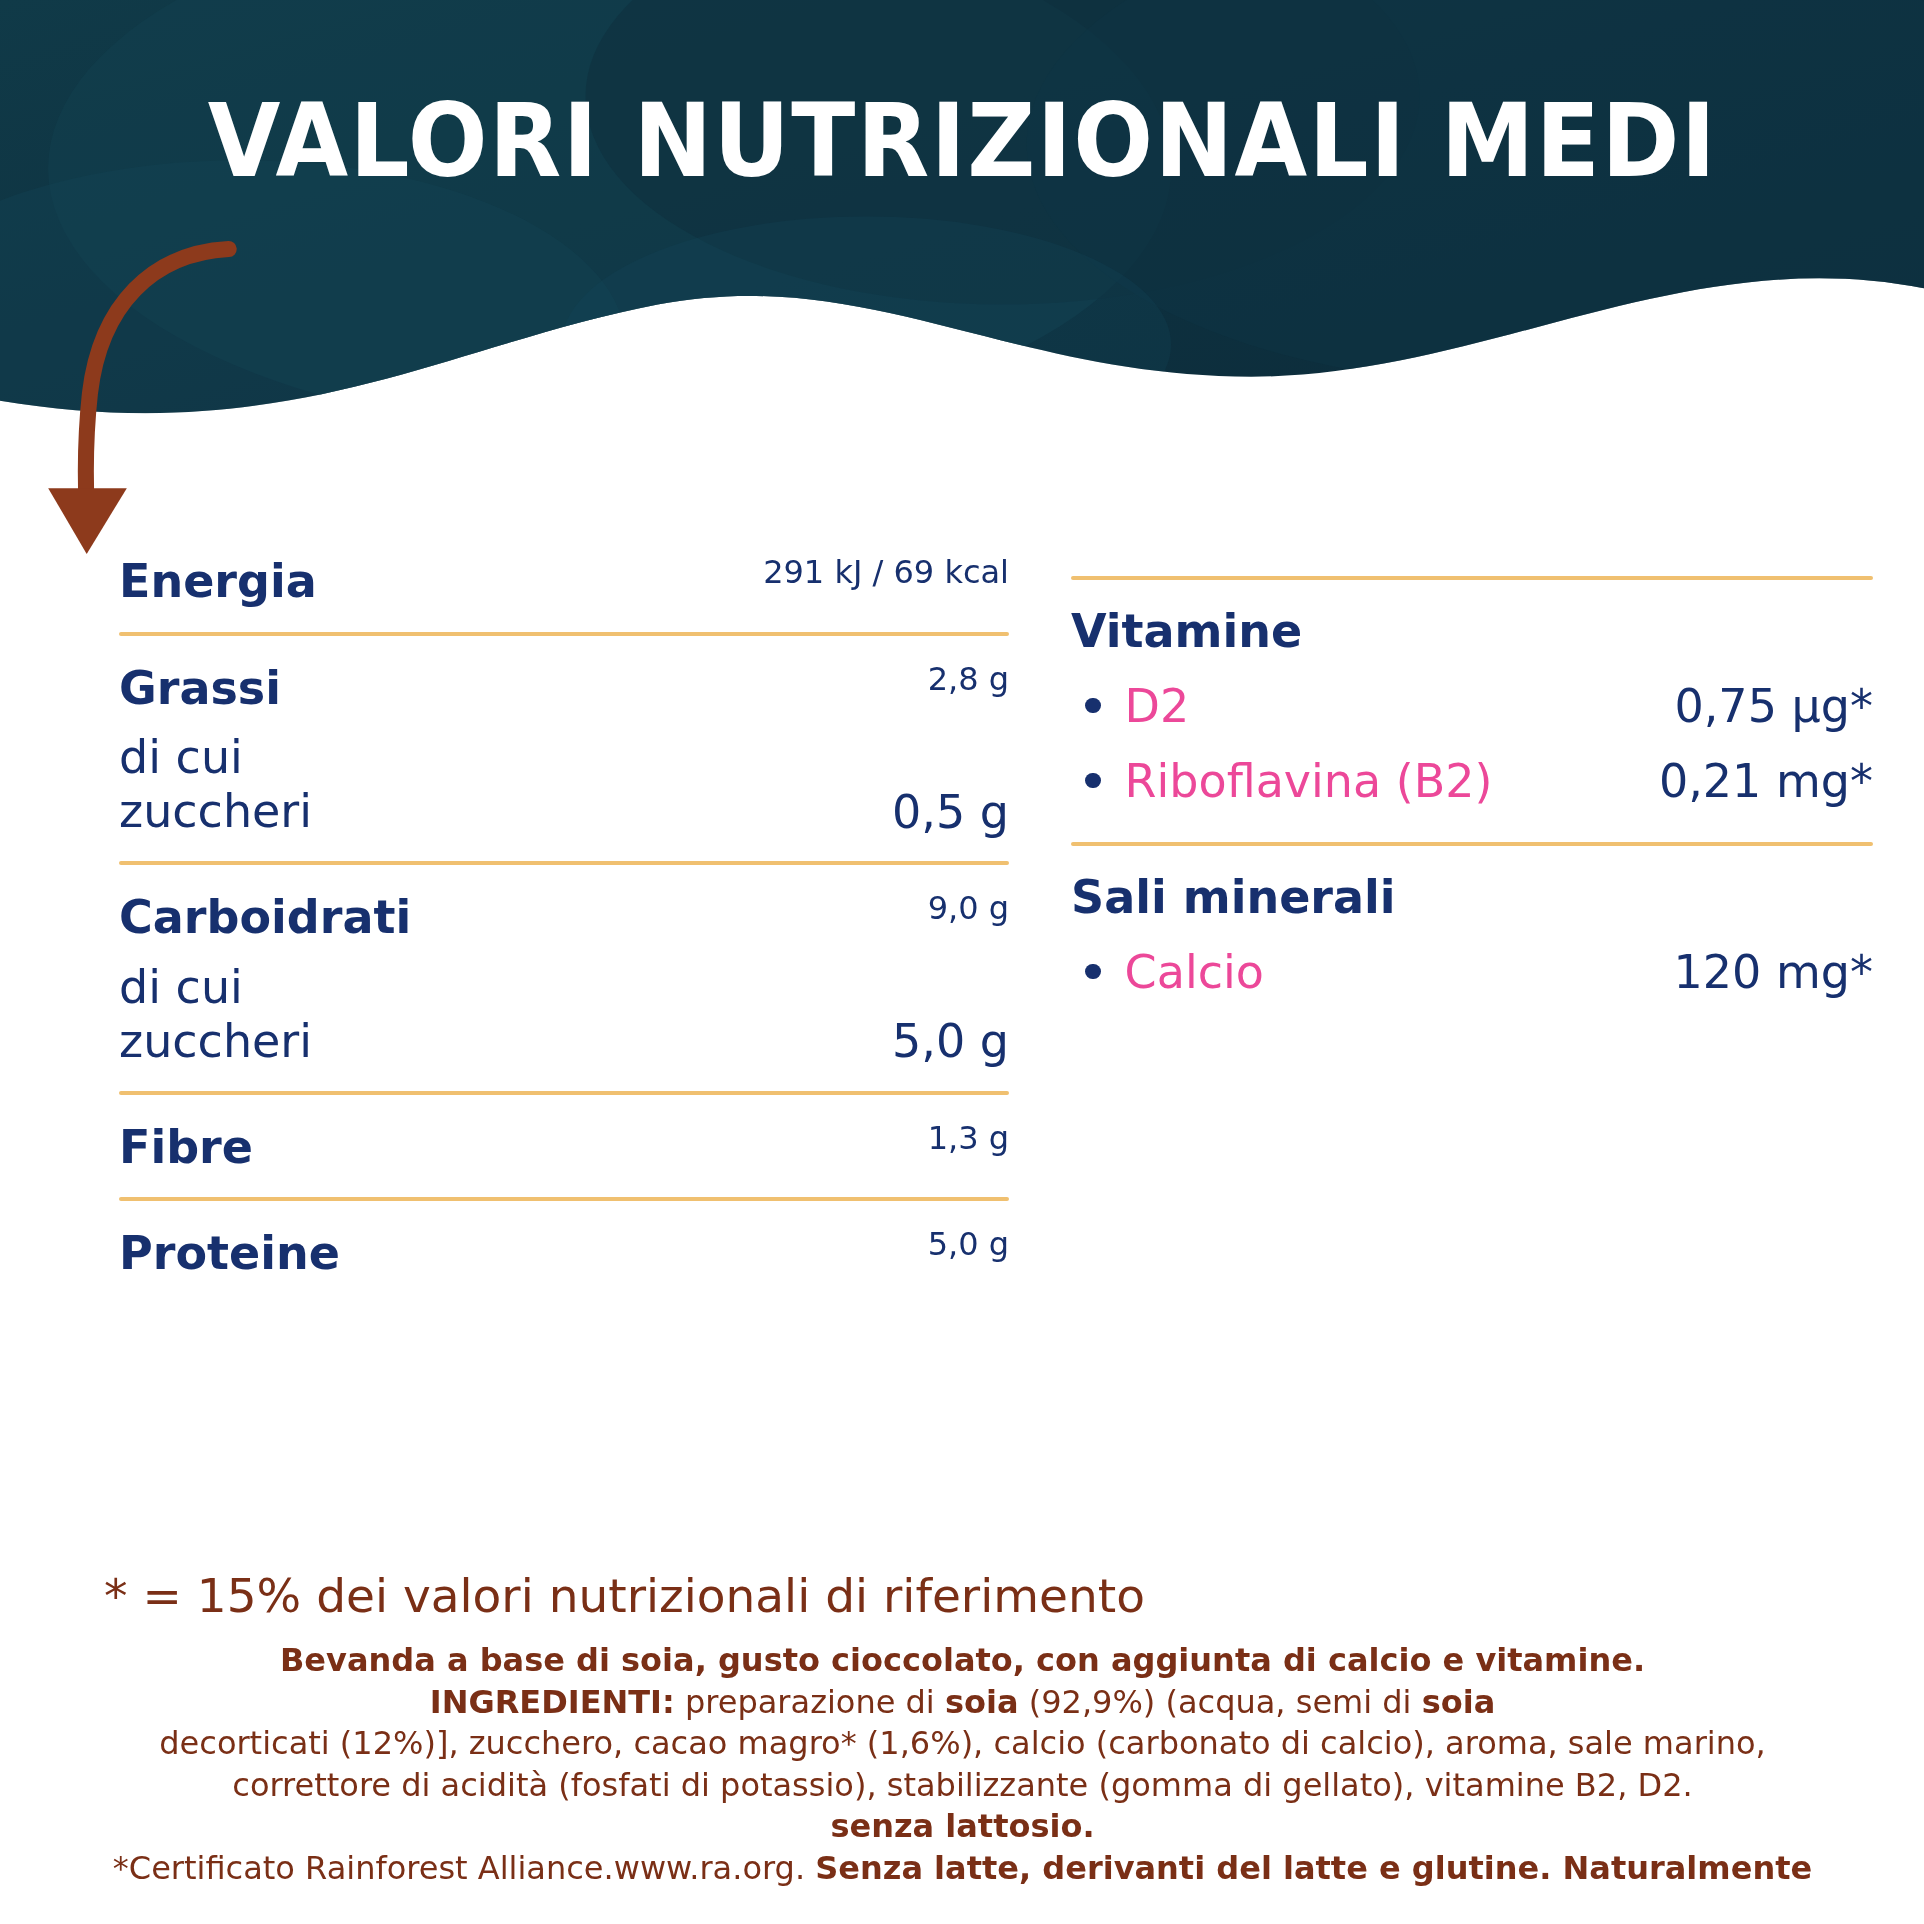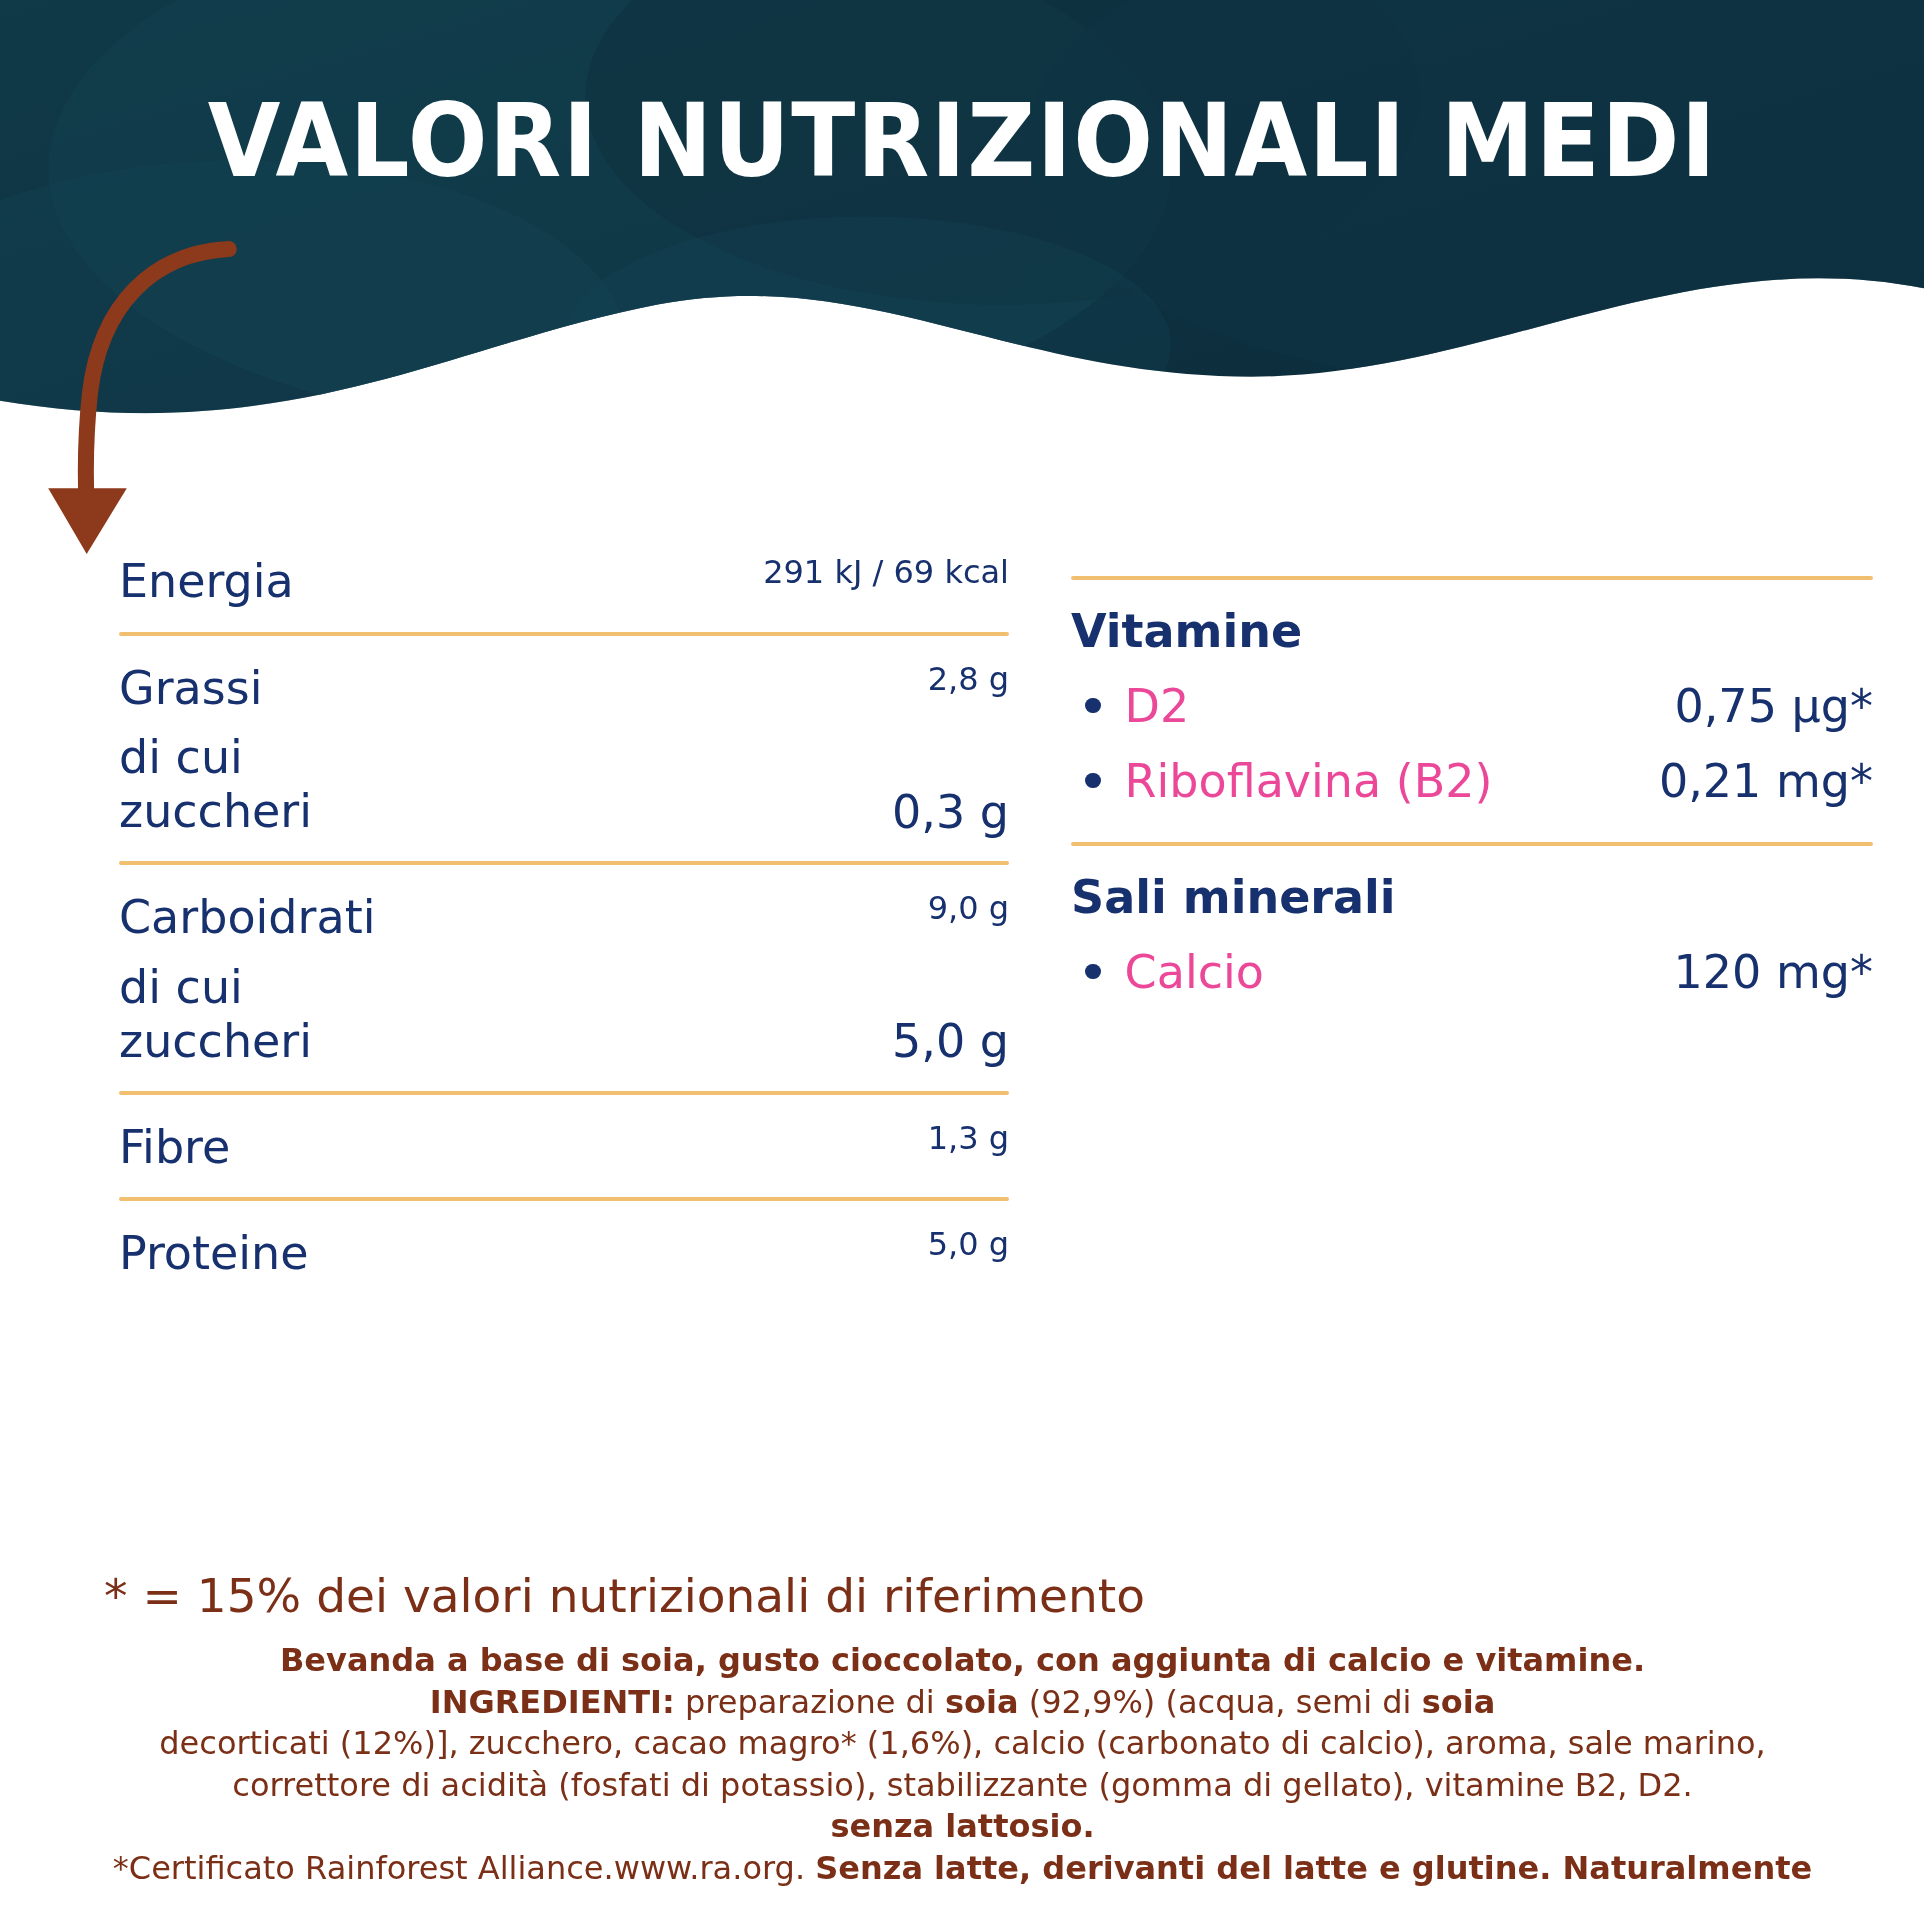--- a/index.html
+++ b/index.html
@@ -72,21 +72,21 @@
     display: flex;
     align-items: flex-start;
     justify-content: space-between;
     padding: 0 0 0 0;
   }
   .nrow .label {
     color: #17306e;
     font-size: 46px;
     line-height: 1.22;
   }
-  .nrow .label.bold { font-weight: normal; }
+  .nrow .label.bold { font-weight: bold; }
   .nrow .value {
     color: #17306e;
     font-size: 32px;
     line-height: 1.22;
     text-align: left;
     white-space: nowrap;
   }
 
   .divider {
     height: 4px;
@@ -212,21 +212,21 @@
       </div>
       <div class="divider"></div>
 
       <div class="group-block">
         <div class="nrow">
           <span class="label bold">Grassi</span>
           <span class="value">2,8 g</span>
         </div>
         <div class="sub-row">
           <span class="sub-label" style="max-width:241px;">di cui zuccheri</span>
-          <span class="sub-value">0,3 g</span>
+          <span class="sub-value">0,5 g</span>
         </div>
       </div>
       <div class="divider"></div>
 
       <div class="group-block">
         <div class="nrow">
           <span class="label bold">Carboidrati</span>
           <span class="value">9,0 g</span>
         </div>
         <div class="sub-row">

